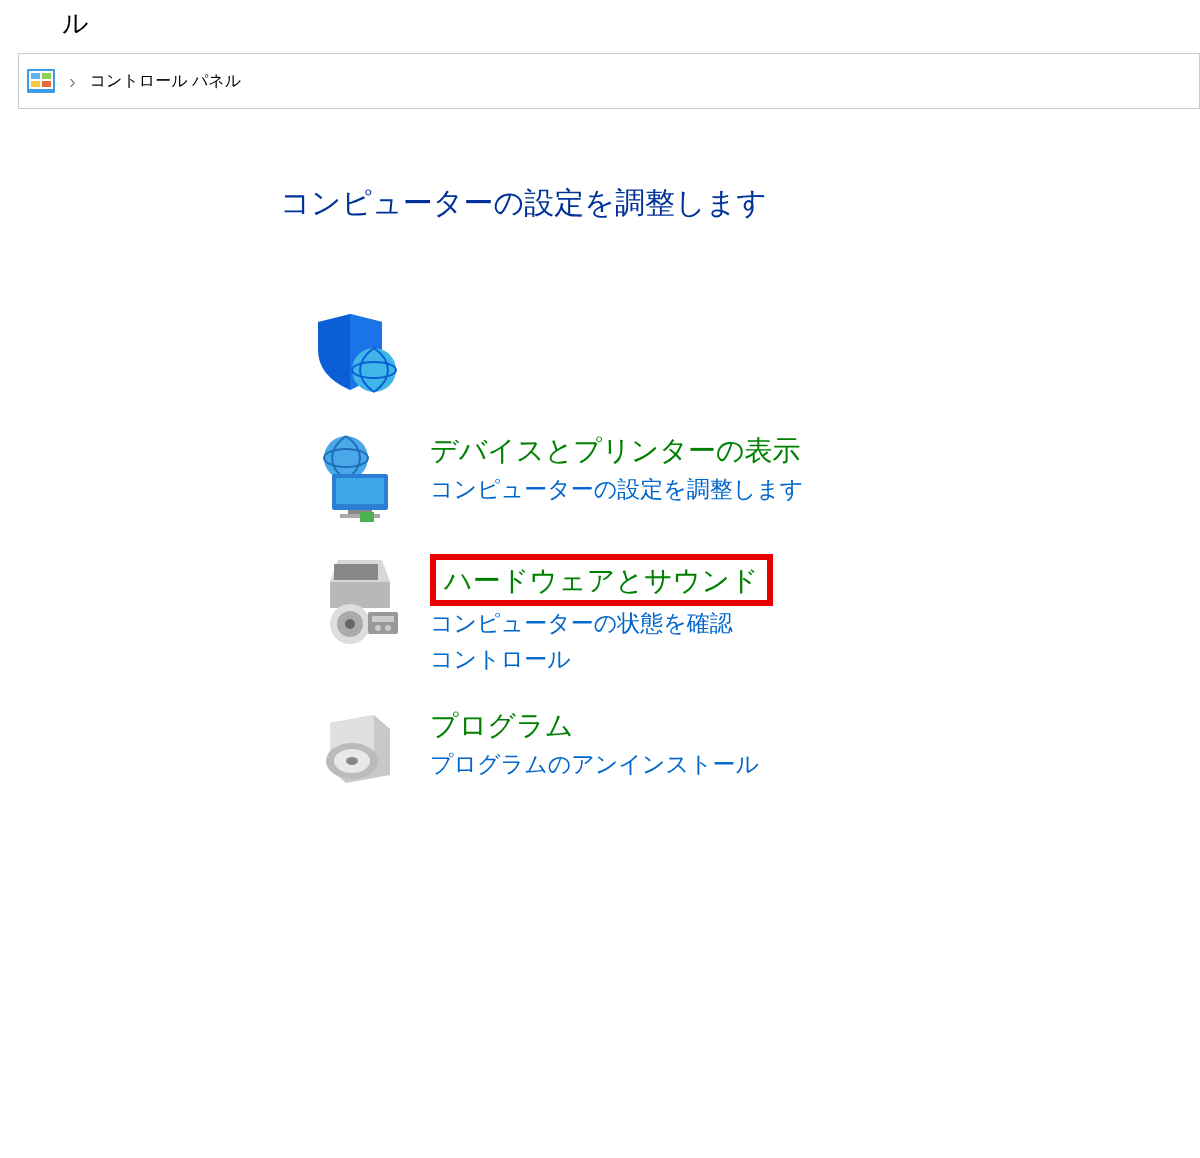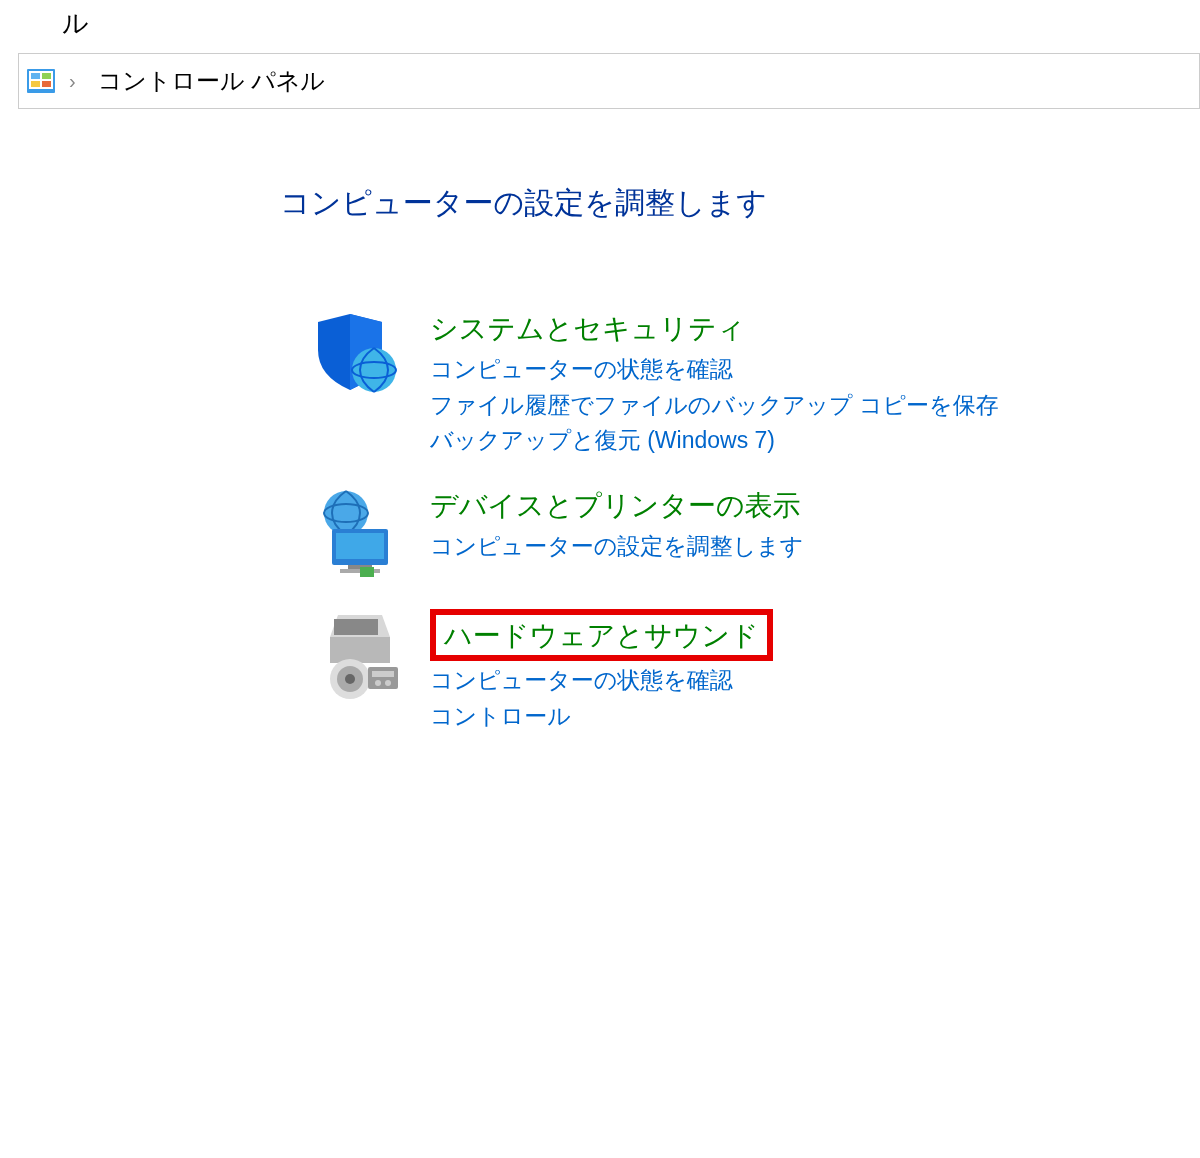--- a/index.html
+++ b/index.html
@@ -27,26 +27,26 @@
     .cp-icon {
       width: 28px;
       height: 24px;
       flex-shrink: 0;
     }
     .breadcrumb-sep {
       color: #888;
       font-size: 20px;
     }
     .breadcrumb-text {
-      font-size: 24px;
+      font-size: 16px;
       color: #000;
-      margin-left: 8px;
     }
     .main {
       padding: 74px 0 0 280px;
+      font-family: Liberation Mono, monospace;
     }
     .page-heading {
       color: #003399;
       font-size: 30px;
       font-weight: 400;
       margin-bottom: 84px;
     }
     .categories {
       padding-left: 30px;
     }
@@ -116,26 +116,20 @@
       <span class="cat-icon">
         <svg viewBox="0 0 96 96">
           <path d="M40 6 L72 14 L72 42 Q72 68 40 82 Q8 68 8 42 L8 14 Z" fill="#0a5fd6"></path>
           <path d="M40 6 L72 14 L72 42 Q72 68 40 82 L40 6 Z" fill="#1a73e8"></path>
           <circle cx="64" cy="62" r="22" fill="#3fb5e8"></circle>
           <ellipse cx="64" cy="62" rx="22" ry="8" fill="none" stroke="#0a5fd6" stroke-width="2"></ellipse>
           <path d="M64 40 Q50 50 50 62 Q50 74 64 84" fill="none" stroke="#0a5fd6" stroke-width="2"></path>
           <path d="M64 40 Q78 50 78 62 Q78 74 64 84" fill="none" stroke="#0a5fd6" stroke-width="2"></path>
         </svg>
       </span>
-      <div class="cat-body">
-        <a class="cat-title">システムとセキュリティ</a>
-        <a class="cat-link">コンピューターの状態を確認</a>
-        <a class="cat-link">ファイル履歴でファイルのバックアップ コピーを保存</a>
-        <a class="cat-link">バックアップと復元 (Windows 7)</a>
-      </div>
     </div>
 
     <div class="category">
       <span class="cat-icon">
         <svg viewBox="0 0 96 96">
           <circle cx="36" cy="28" r="22" fill="#4aa8e8"></circle>
           <ellipse cx="36" cy="28" rx="22" ry="9" fill="none" stroke="#1e6fb8" stroke-width="2"></ellipse>
           <path d="M36 6 Q22 16 22 28 Q22 40 36 50" fill="none" stroke="#1e6fb8" stroke-width="2"></path>
           <path d="M36 6 Q50 16 50 28 Q50 40 36 50" fill="none" stroke="#1e6fb8" stroke-width="2"></path>
           <rect x="22" y="44" width="56" height="36" fill="#2a7fd4" rx="2"></rect>
@@ -168,15 +162,30 @@
       </span>
       <div class="cat-body">
         <span class="highlight-box">
           <a class="cat-title">ハードウェアとサウンド</a>
         </span>
         <a class="cat-link">コンピューターの状態を確認</a>
         <a class="cat-link">コントロール</a>
       </div>
     </div>
 
+    <div class="category">
+      <span class="cat-icon">
+        <svg viewBox="0 0 96 96">
+          <path d="M20 18 L64 10 L80 24 L80 70 L36 78 L20 64 Z" fill="#c8c8c8"></path>
+          <path d="M20 18 L64 10 L64 56 L20 64 Z" fill="#e0e0e0"></path>
+          <ellipse cx="42" cy="56" rx="26" ry="18" fill="#bbb"></ellipse>
+          <ellipse cx="42" cy="56" rx="18" ry="12" fill="#e8e8e8"></ellipse>
+          <ellipse cx="42" cy="56" rx="6" ry="4" fill="#888"></ellipse>
+        </svg>
+      </span>
+      <div class="cat-body">
+        <a class="cat-title">プログラム</a>
+        <a class="cat-link">プログラムのアンインストール</a>
+      </div>
+    </div>
 
   </div>
 </div>
 
 </body></html>

